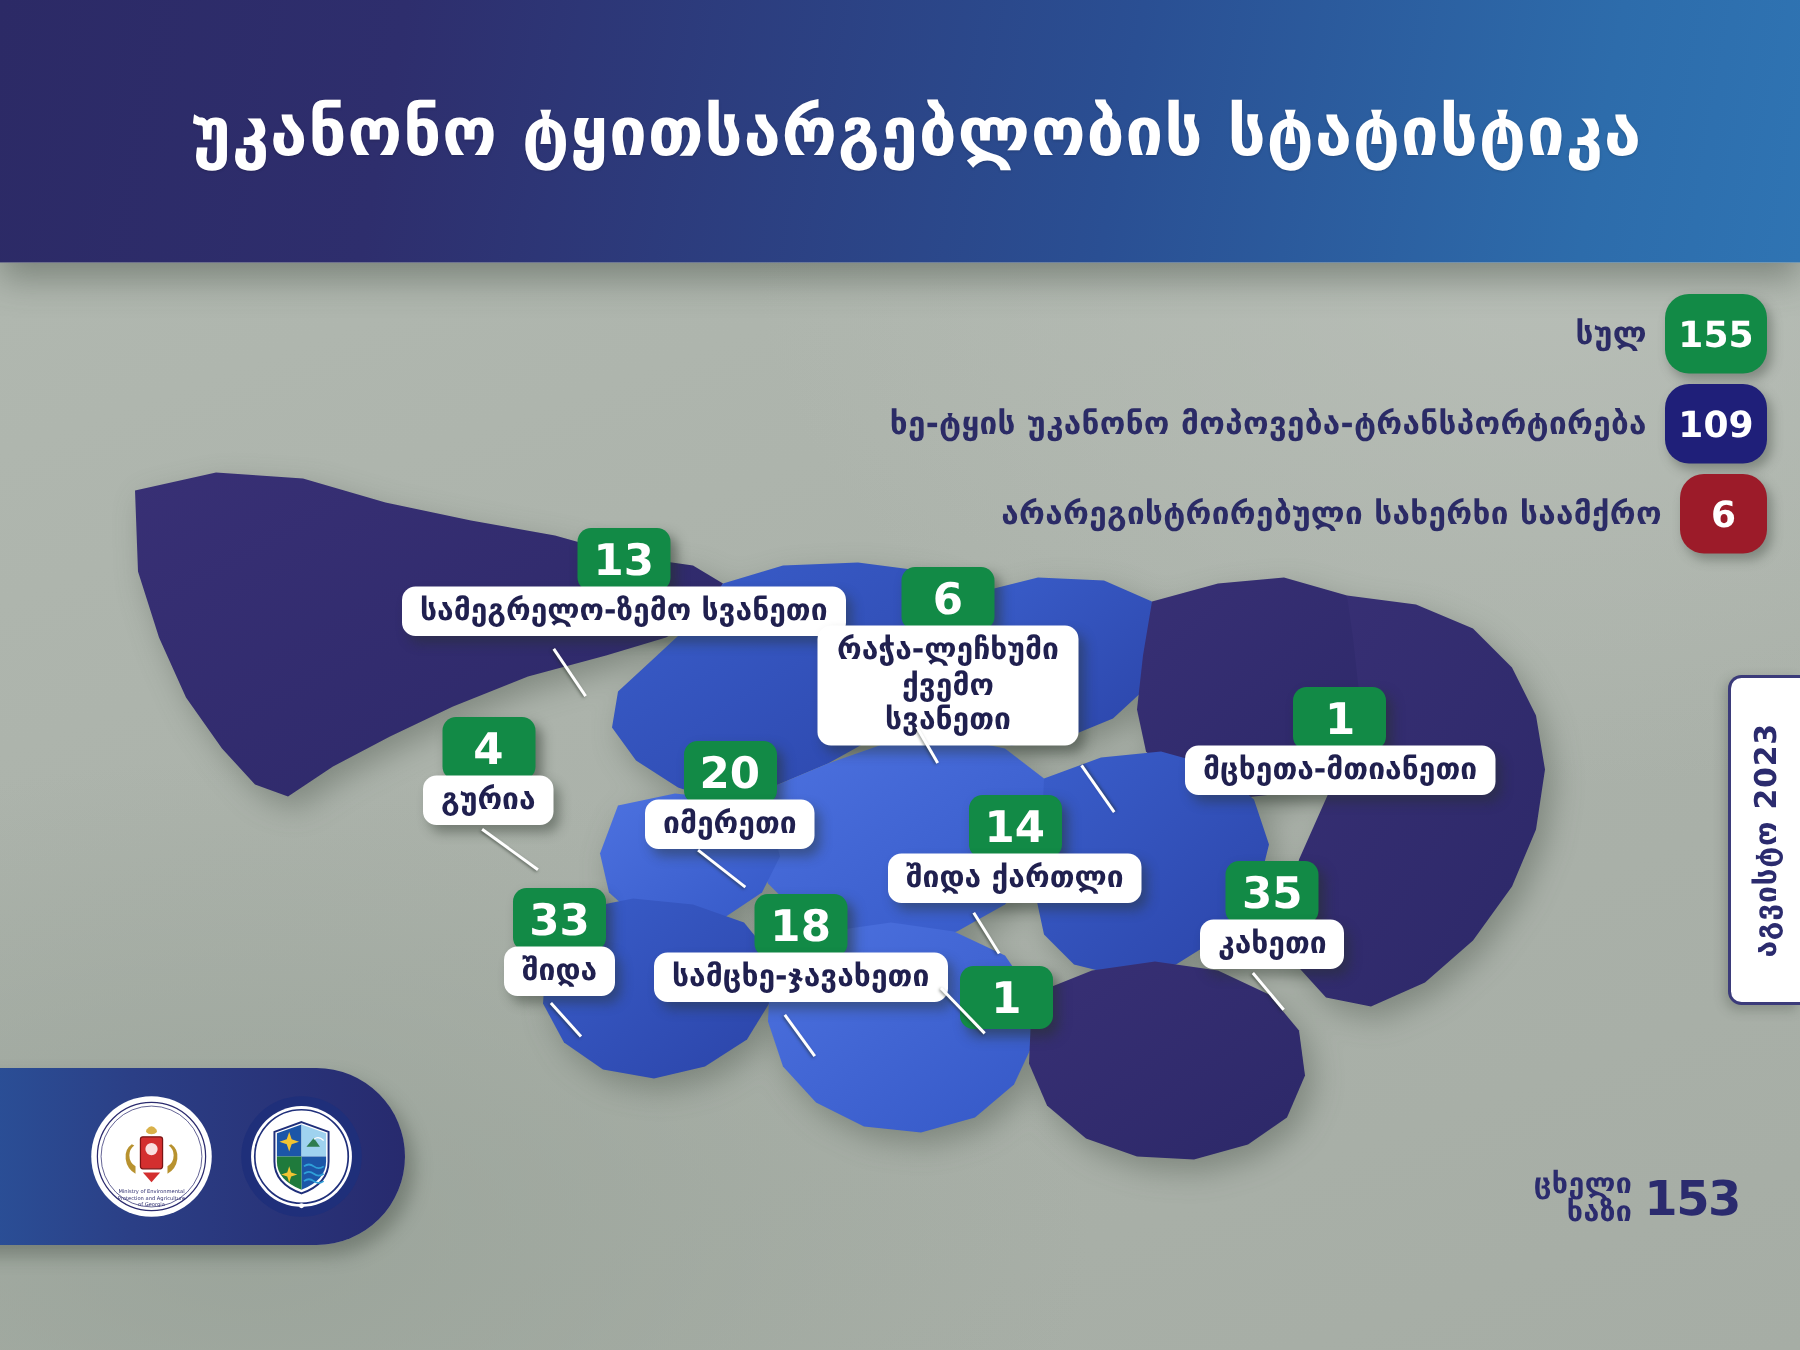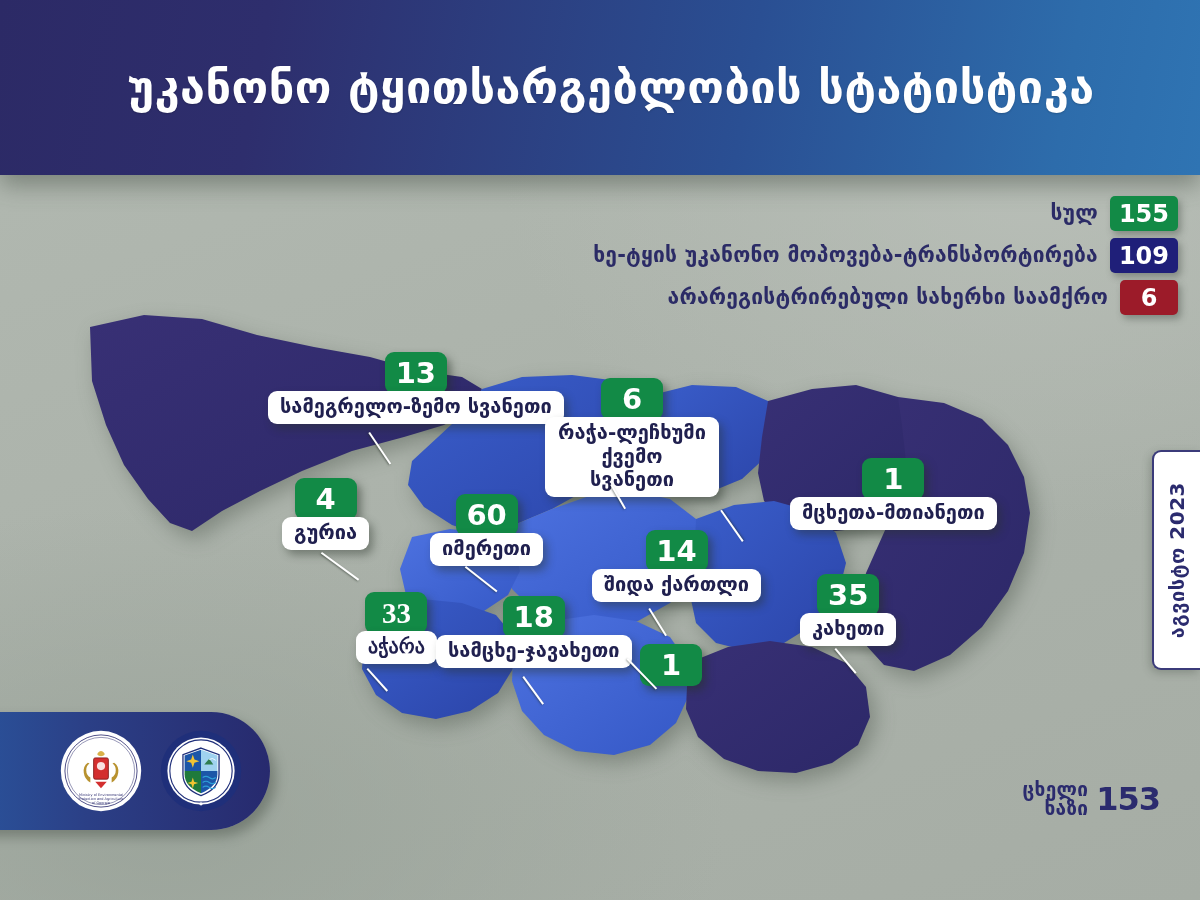--- a/index.html
+++ b/index.html
@@ -22,21 +22,21 @@
     display:flex;align-items:center;justify-content:center;}
   #header-title{color:#ffffff;font-size:45px;font-weight:700;letter-spacing:.5px;
     text-align:center;line-height:1;white-space:nowrap;
     text-shadow:0 1px 2px rgba(0,0,0,.18);margin-left:22px;}
 
   
   #legend{position:absolute;right:22px;top:196px;width:720px;}
   .legend-row{display:flex;align-items:center;justify-content:flex-end;margin-bottom:7px;}
   .legend-label{color:#2b2b66;font-size:21px;font-weight:700;margin-right:12px;
     text-align:right;letter-spacing:.2px;line-height:1.1;}
-  .legend-chip{min-width:58px;height:35px;border-radius:5px;display:flex;
+  .legend-chip{min-width:58px;height:53px;border-radius:16px;display:flex;
     align-items:center;justify-content:center;color:#fff;font-size:24px;font-weight:700;
     box-shadow:3px 4px 7px rgba(70,80,70,.45);padding:0 9px;box-sizing:border-box;}
   .chip-green{background:#128a46;}
   .chip-navy{background:#1f1f79;}
   .chip-red{background:#9c1b29;}
 
   
   #map-wrap{position:absolute;left:52px;top:285px;width:1060px;height:500px;
     filter:drop-shadow(6px 8px 10px rgba(60,70,60,.38));}
   #map-svg{width:100%;height:100%;display:block;}
@@ -176,40 +176,40 @@
   </div>
   <div class="leader" style="left:742px;top:542px;width:38px;transform:rotate(-125deg);"></div>
 
   <div class="marker" style="left:282px;top:478px;">
     <div class="count">4</div>
     <div class="plate">გურია</div>
   </div>
   <div class="leader" style="left:322px;top:552px;width:46px;transform:rotate(36deg);"></div>
 
   <div class="marker" style="left:430px;top:494px;">
-    <div class="count">60</div>
+    <div class="count">20</div>
     <div class="plate">იმერეთი</div>
   </div>
   <div class="leader" style="left:466px;top:566px;width:40px;transform:rotate(38deg);"></div>
 
   <div class="marker" style="left:592px;top:530px;">
     <div class="count">14</div>
     <div class="plate">შიდა ქართლი</div>
   </div>
   <div class="leader" style="left:650px;top:608px;width:32px;transform:rotate(58deg);"></div>
 
   <div class="marker" style="left:800px;top:574px;">
     <div class="count">35</div>
     <div class="plate">კახეთი</div>
   </div>
   <div class="leader" style="left:836px;top:648px;width:32px;transform:rotate(50deg);"></div>
 
-  <div class="marker" style="left:356px;top:592px;font-family:Liberation Serif, serif;">
+  <div class="marker" style="left:336px;top:592px;">
     <div class="count">33</div>
-    <div class="plate">აჭარა</div>
+    <div class="plate">შიდა</div>
   </div>
   <div class="leader" style="left:368px;top:668px;width:30px;transform:rotate(48deg);"></div>
 
   <div class="marker" style="left:436px;top:596px;">
     <div class="count">18</div>
     <div class="plate">სამცხე-ჯავახეთი</div>
   </div>
   <div class="leader" style="left:524px;top:676px;width:34px;transform:rotate(54deg);"></div>
 
   <div class="marker" style="left:640px;top:644px;">

